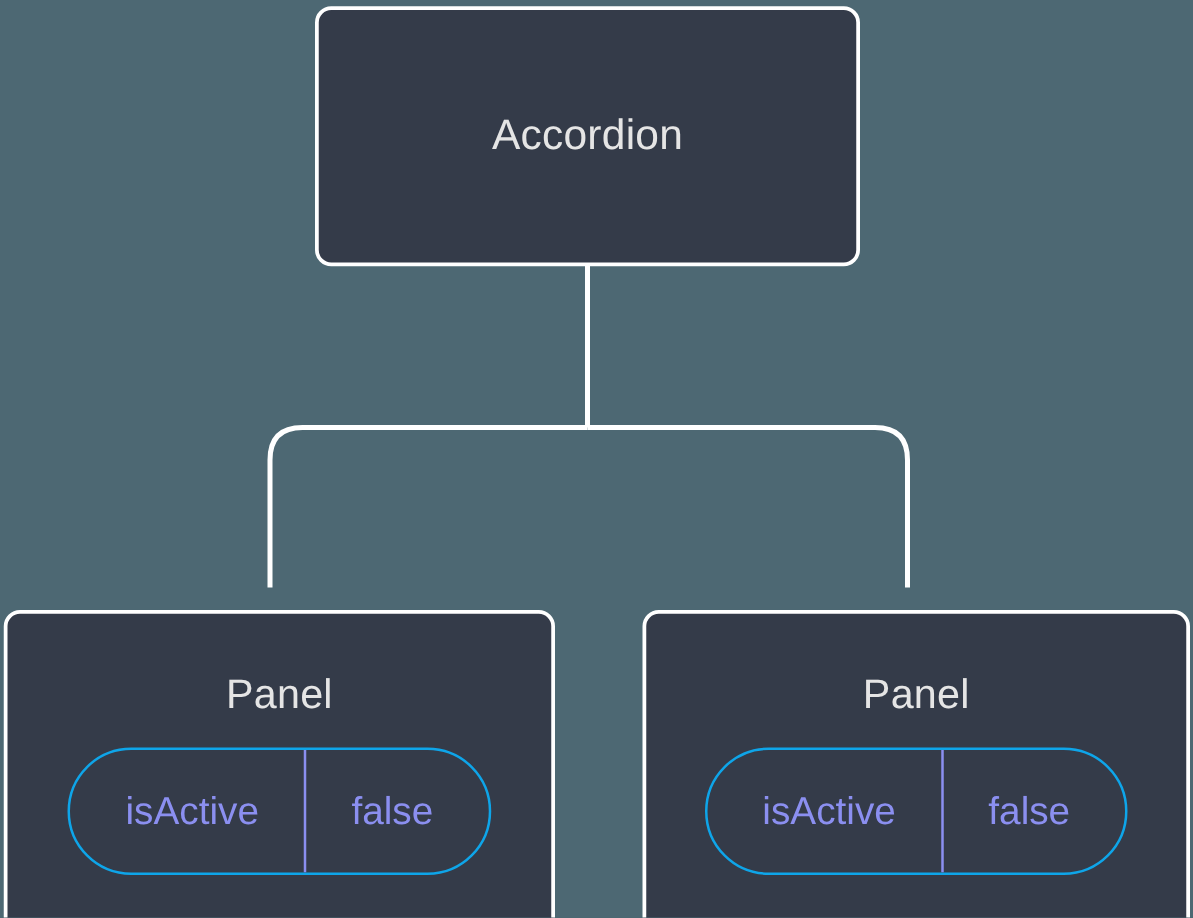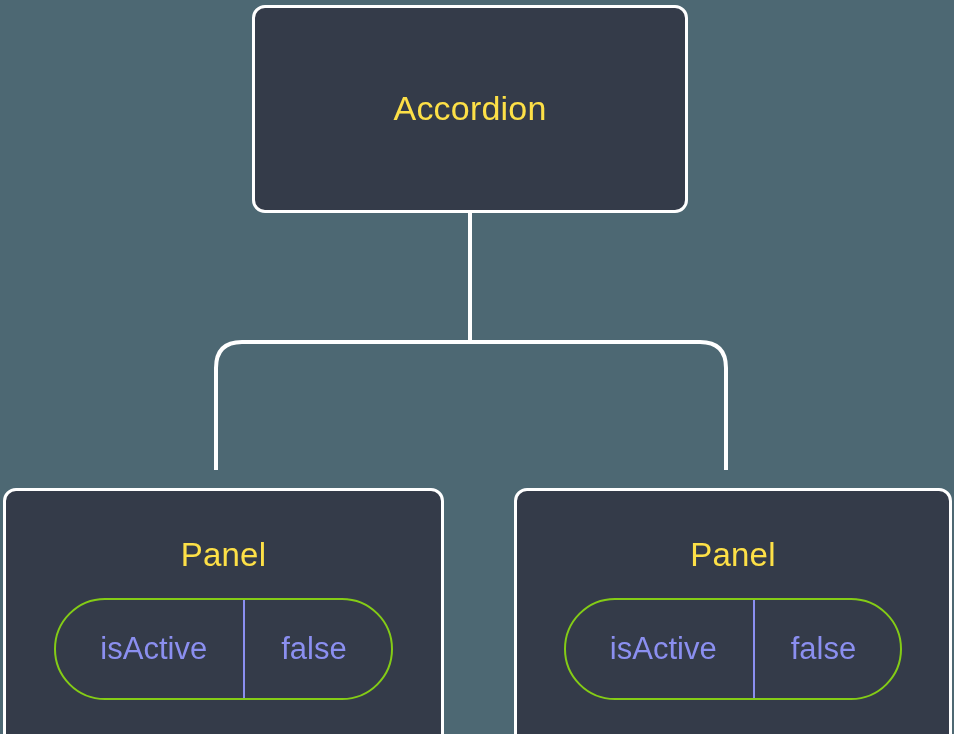--- a/index.html
+++ b/index.html
@@ -46,21 +46,21 @@
 
   .node-root {
     left: 252px;
     top: 5px;
     width: 436px;
     height: 208px;
     justify-content: center;
   }
 
   .node-title {
-    color: #fde047;
+    color: #e5e5e5;
     font-size: 34px;
     font-weight: 400;
     letter-spacing: 0.2px;
     line-height: 1.1;
     white-space: nowrap;
   }
 
   .node-panel {
     top: 488px;
     height: 266px;
@@ -75,21 +75,21 @@
 
   .node-panel .node-title {
     font-size: 33px;
   }
 
   
   .prop-pill {
     margin-top: 25px;
     box-sizing: border-box;
     height: 102px;
-    border: 2px solid #84cc16;
+    border: 2px solid #0ea5e9;
     border-radius: 51px;
     display: flex;
     align-items: stretch;
     overflow: hidden;
   }
 
   .prop-key,
   .prop-value {
     display: flex;
     align-items: center;

